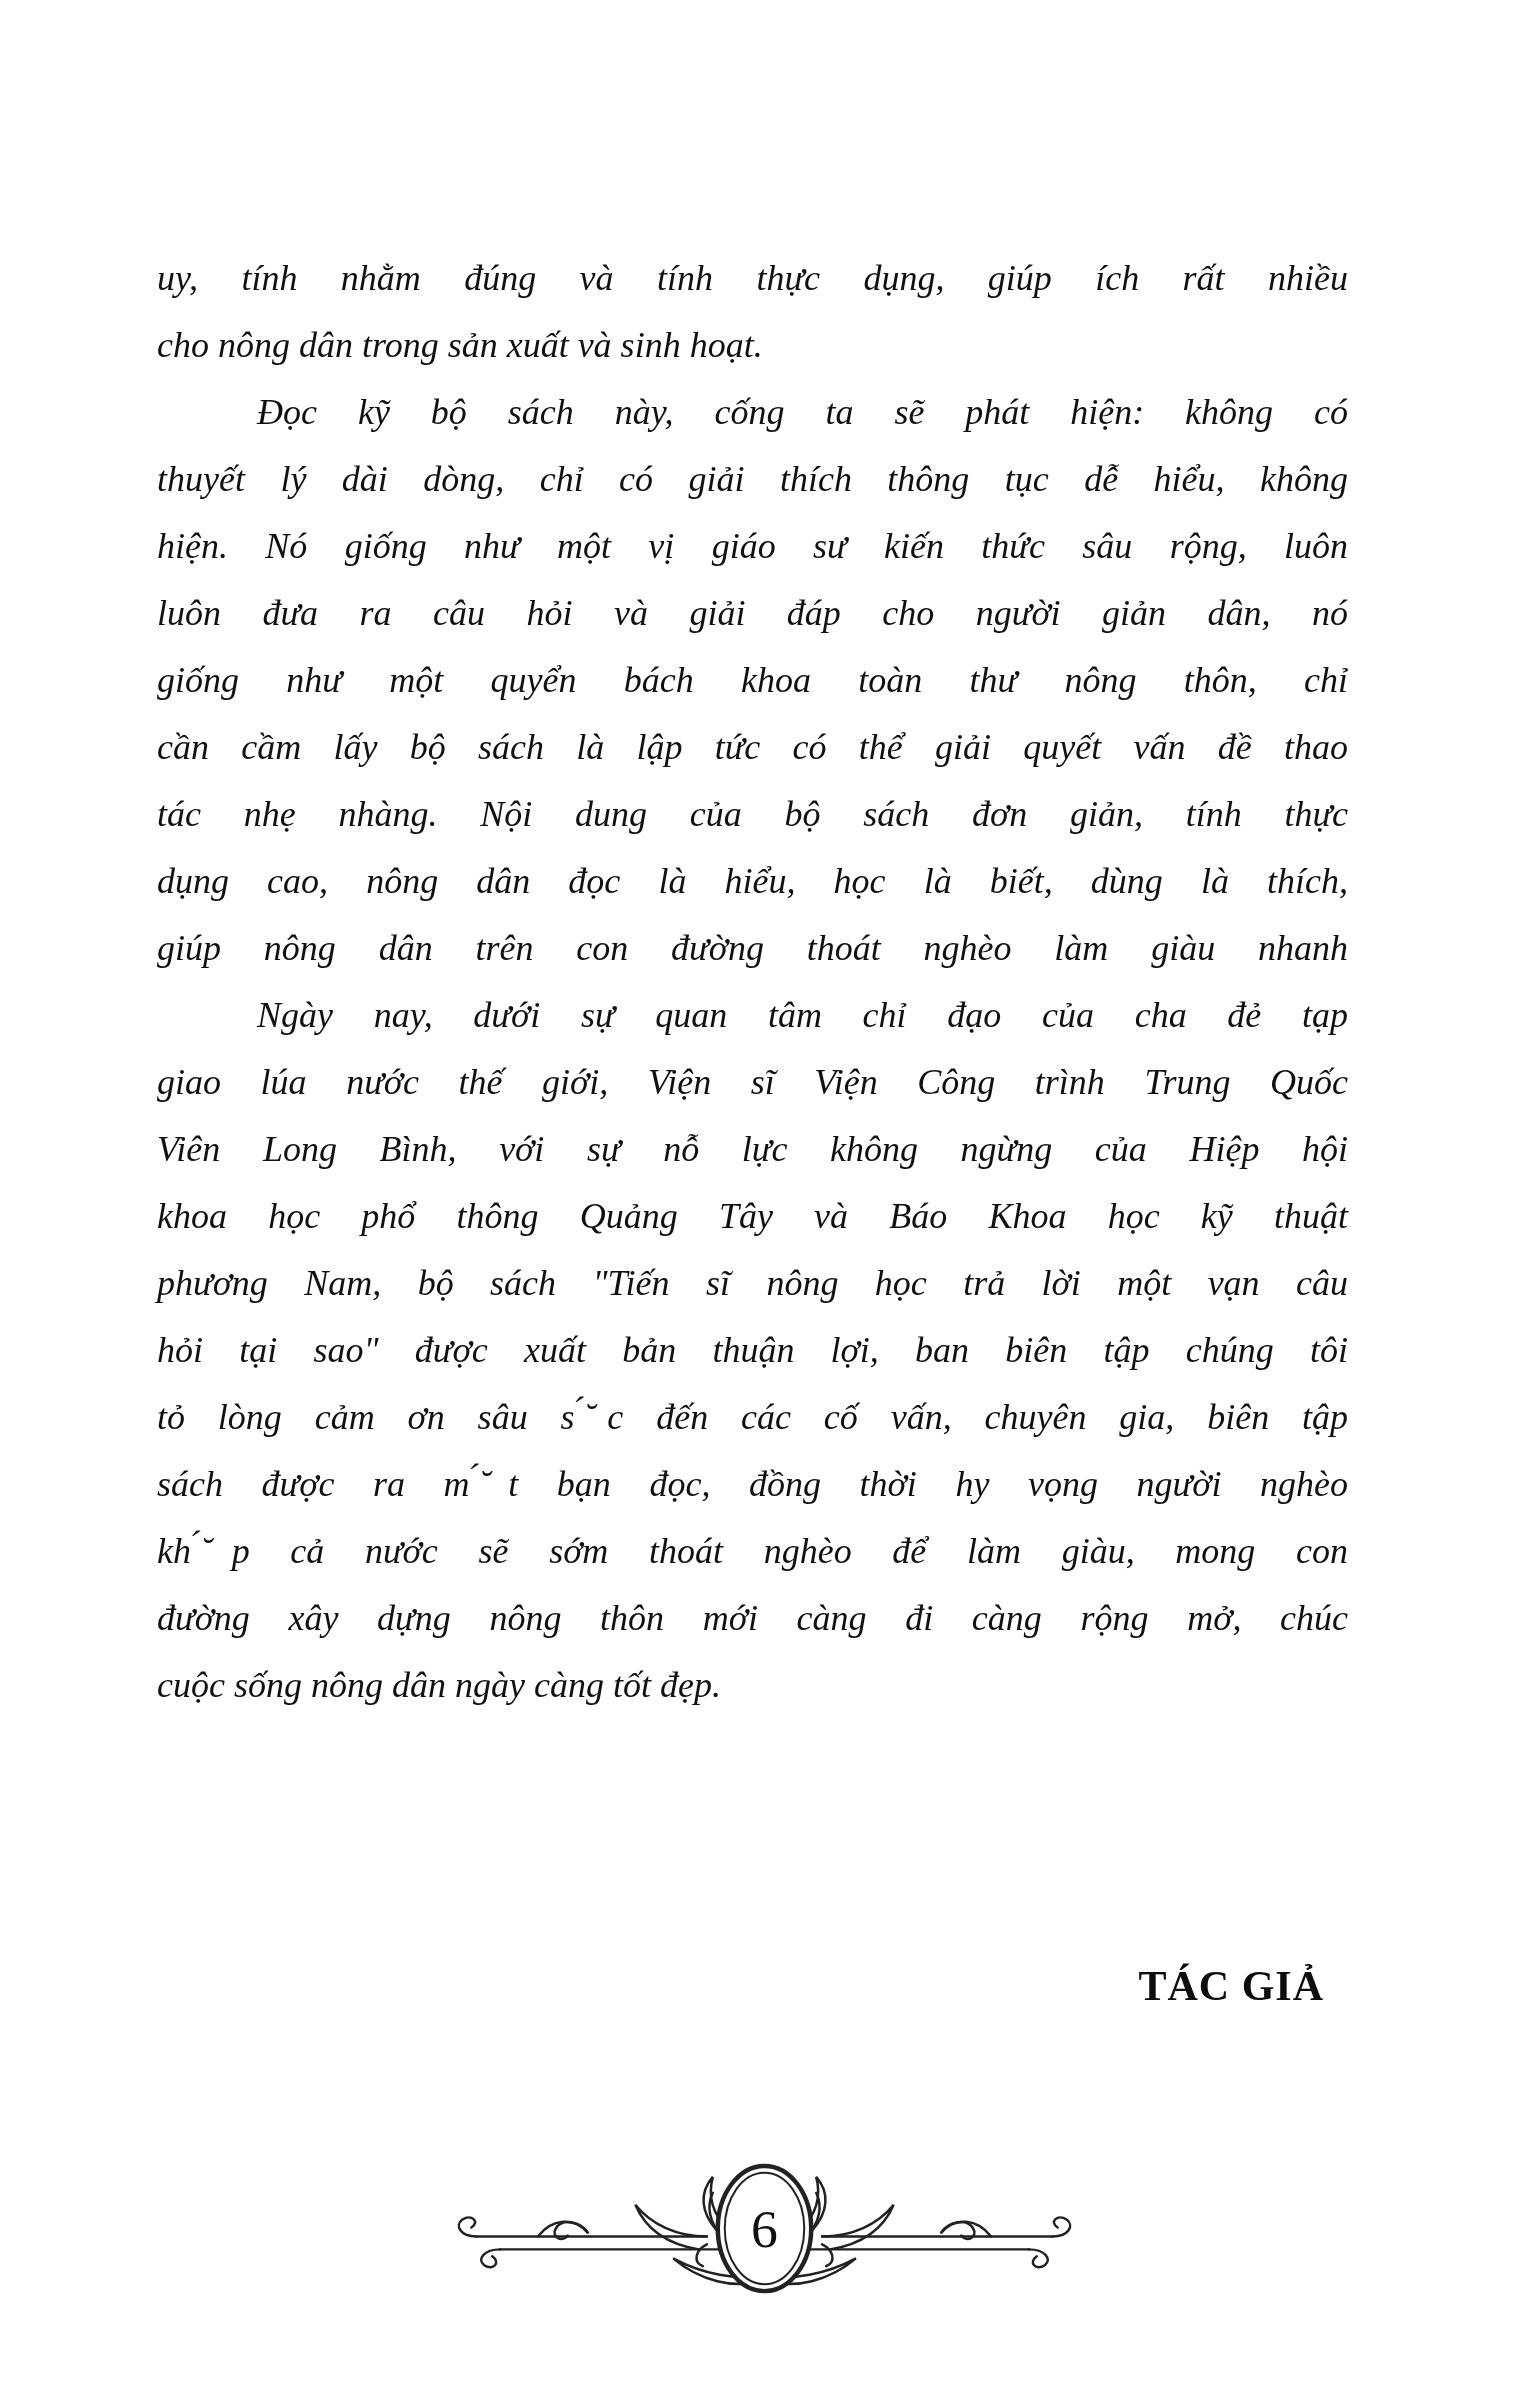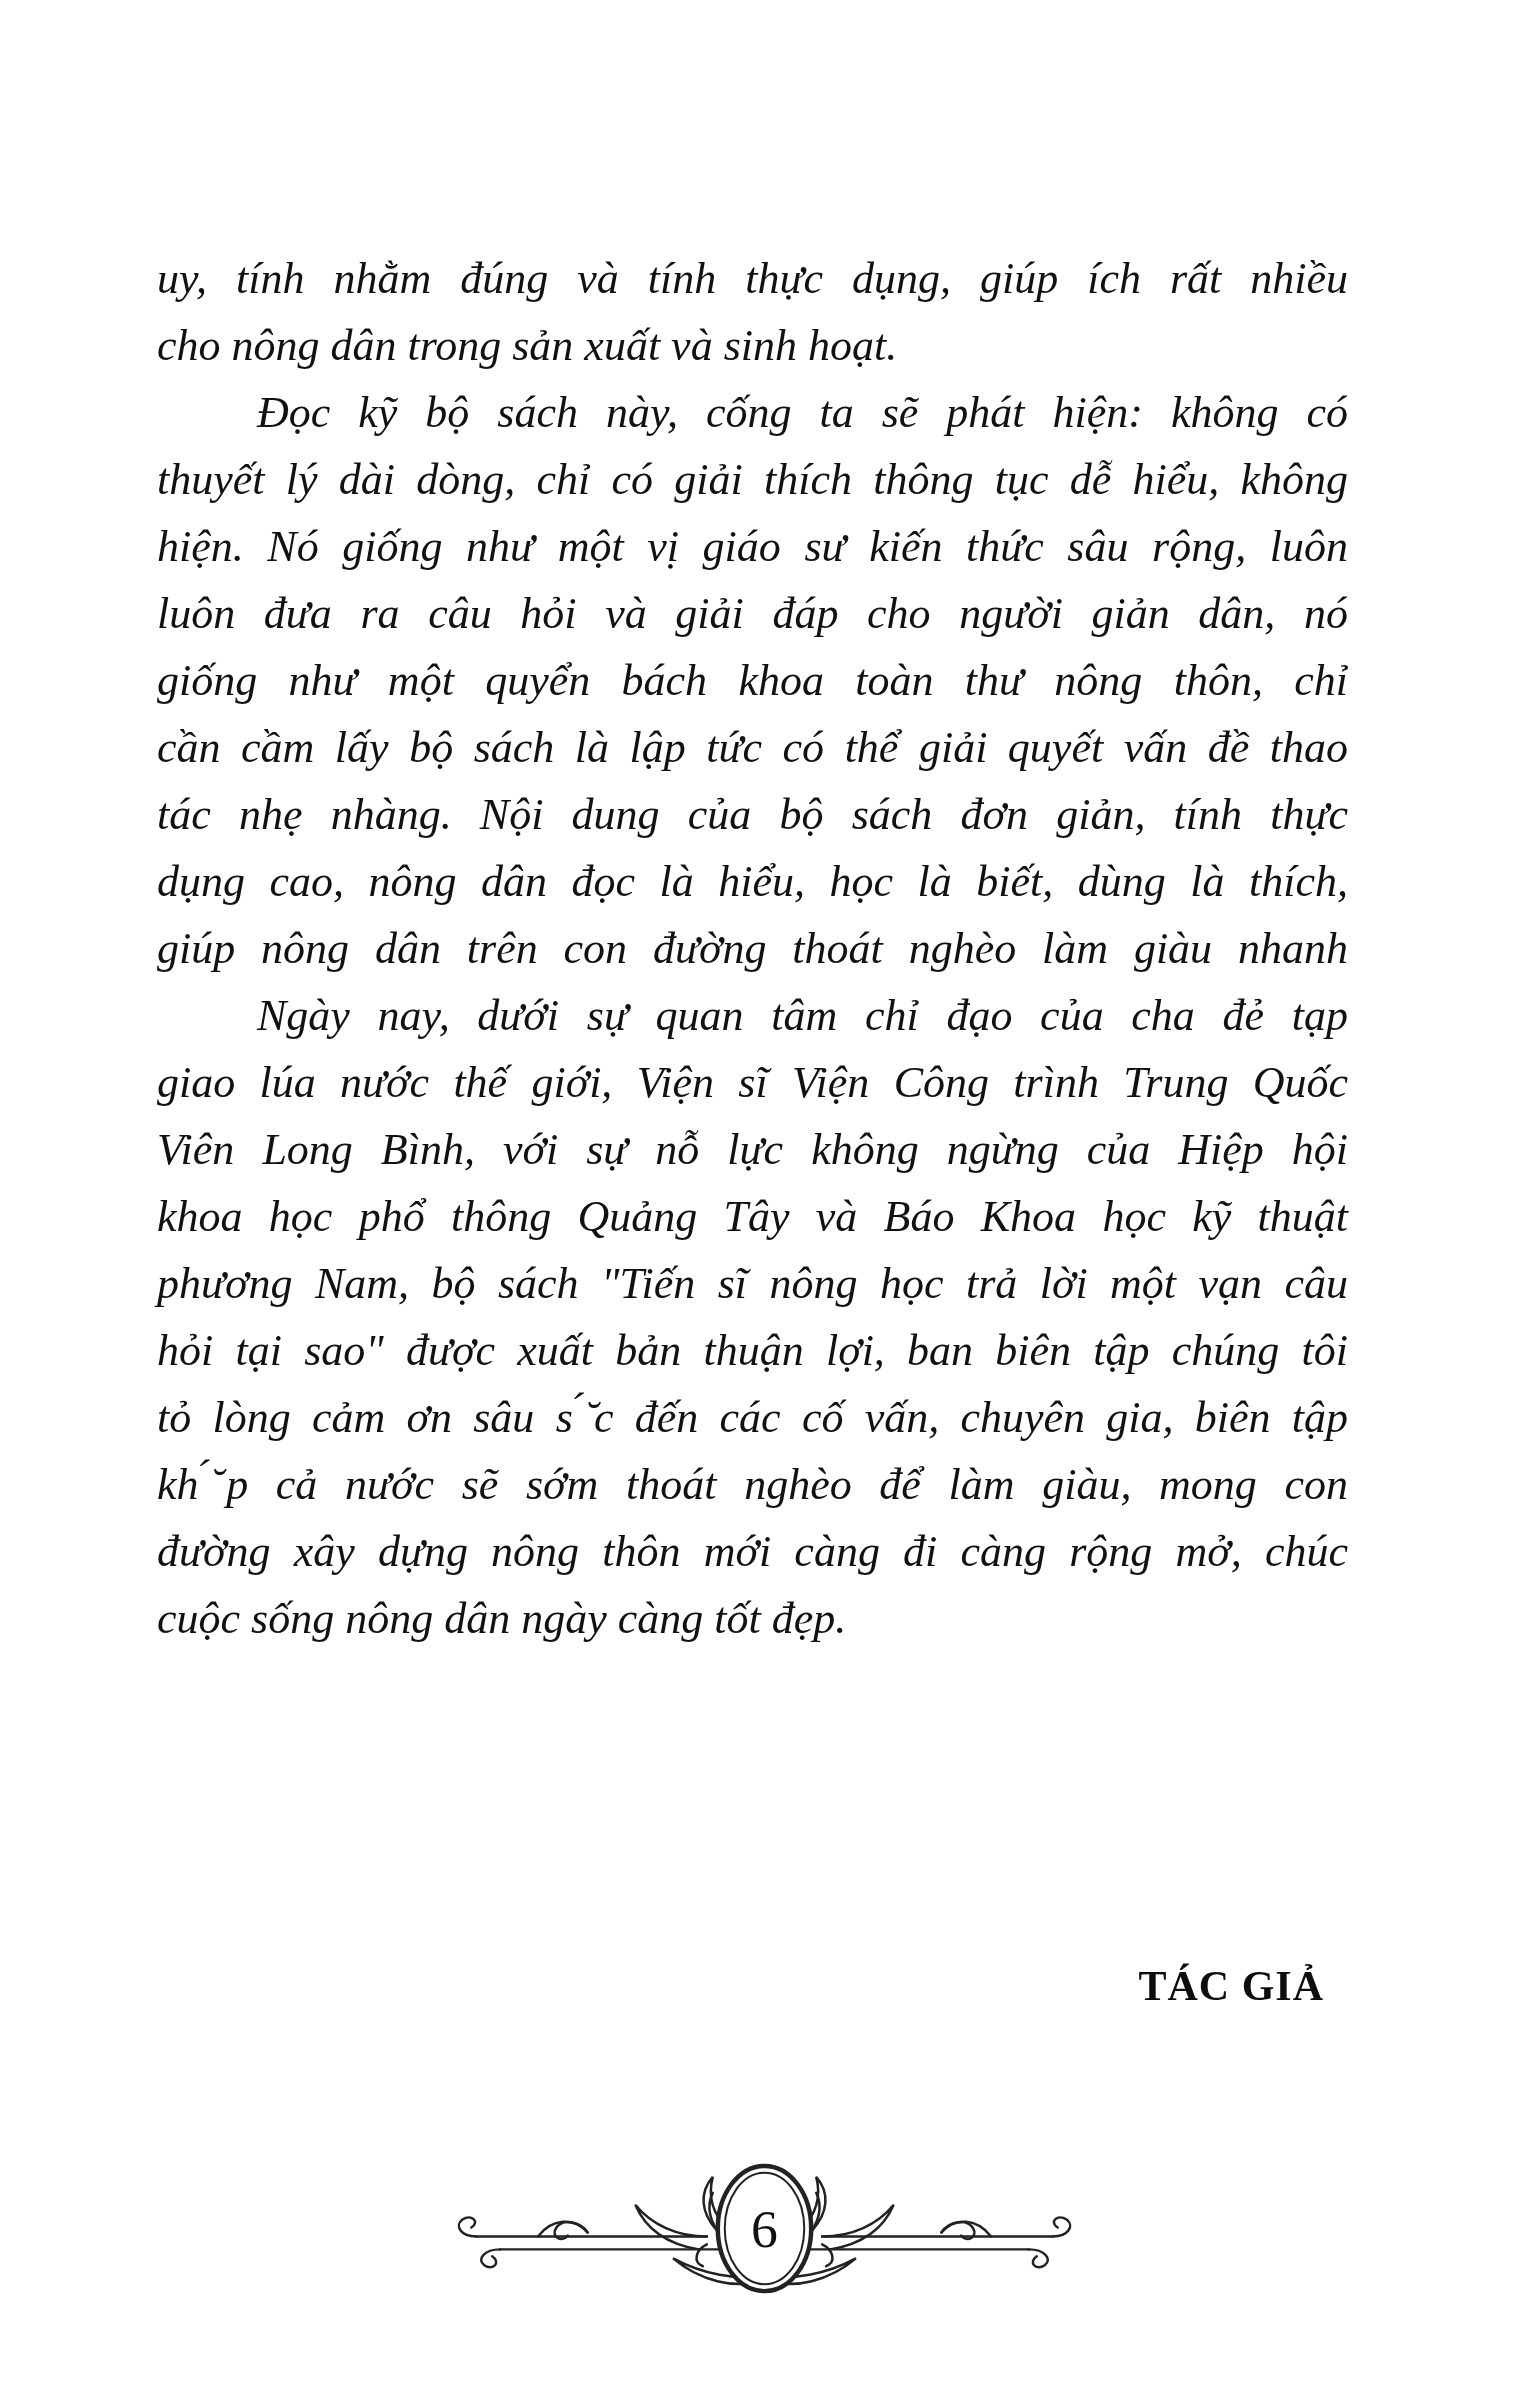--- a/index.html
+++ b/index.html
@@ -12,21 +12,21 @@
     font-family:"Liberation Serif", serif;
     color:#111111;
   }
   .text-block{
     position:absolute;
     left:157px;top:245px;
     width:1191px;
   }
   .line{
     font-style:italic;
-    font-size:44px;
+    font-size:36px;
     line-height:67px;
     text-align:justify;
     text-align-last:justify;
     white-space:normal;
     color:#111111;
   }
   .line.last{
     text-align:left;
     text-align-last:left;
   }
@@ -75,20 +75,21 @@
       <div class="line">tác nhẹ nhàng. Nội dung của bộ sách đơn giản, tính thực</div>
       <div class="line">dụng cao, nông dân đọc là hiểu, học là biết, dùng là thích,</div>
       <div class="line">giúp nông dân trên con đường thoát nghèo làm giàu nhanh</div>
       <div class="line indent">Ngày nay, dưới sự quan tâm chỉ đạo của cha đẻ tạp</div>
       <div class="line">giao lúa nước thế giới, Viện sĩ Viện Công trình Trung Quốc</div>
       <div class="line">Viên Long Bình, với sự nỗ lực không ngừng của Hiệp hội</div>
       <div class="line">khoa học phổ thông Quảng Tây và Báo Khoa học kỹ thuật</div>
       <div class="line">phương Nam, bộ sách "Tiến sĩ nông học trả lời một vạn câu</div>
       <div class="line">hỏi tại sao" được xuất bản thuận lợi, ban biên tập chúng tôi</div>
       <div class="line">tỏ lòng cảm ơn sâu s&nbsp;̆́c đến các cố vấn, chuyên gia, biên tập</div>
+      <div class="line">sách được ra m&nbsp;̆́t bạn đọc, đồng thời hy vọng người nghèo</div>
       <div class="line">kh&nbsp;̆́p cả nước sẽ sớm thoát nghèo để làm giàu, mong con</div>
       <div class="line">đường xây dựng nông thôn mới càng đi càng rộng mở, chúc</div>
       <div class="line last">cuộc sống nông dân ngày càng tốt đẹp.</div>
     </div>
 
   <div class="signature">TÁC GIẢ</div>
 
   <div class="ornament">
     <svg width="637" height="159" viewBox="0 0 640 160" xmlns="http://www.w3.org/2000/svg">
       <defs>

